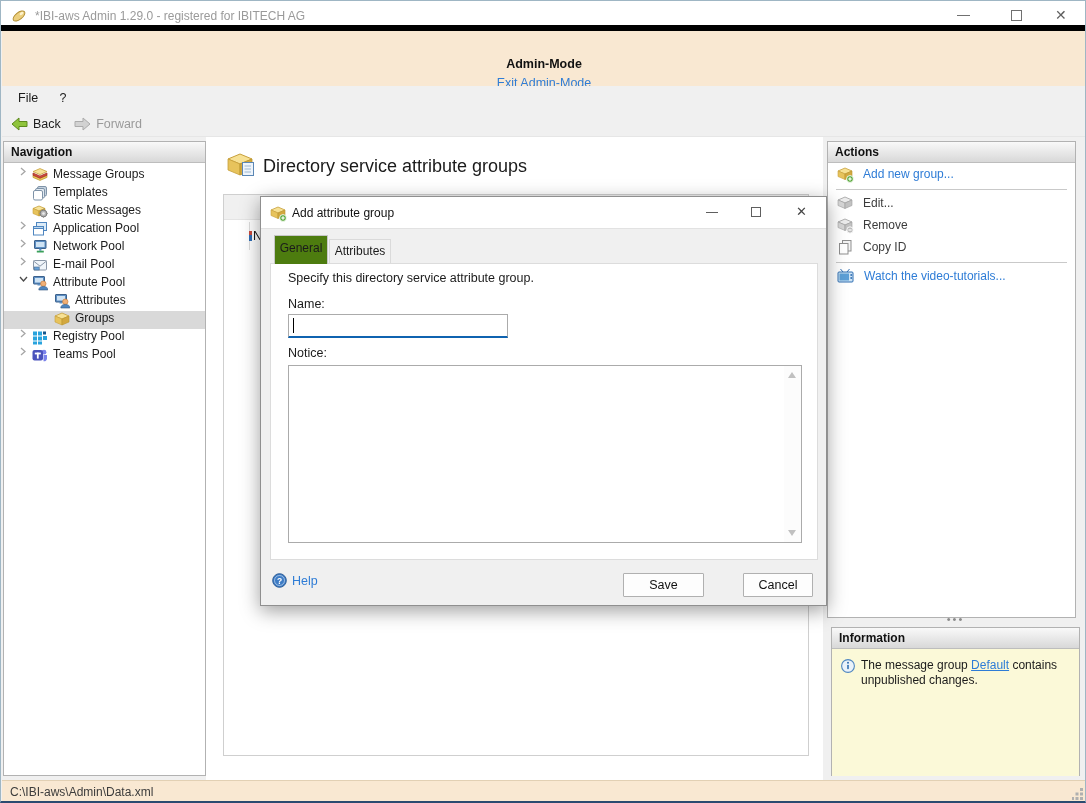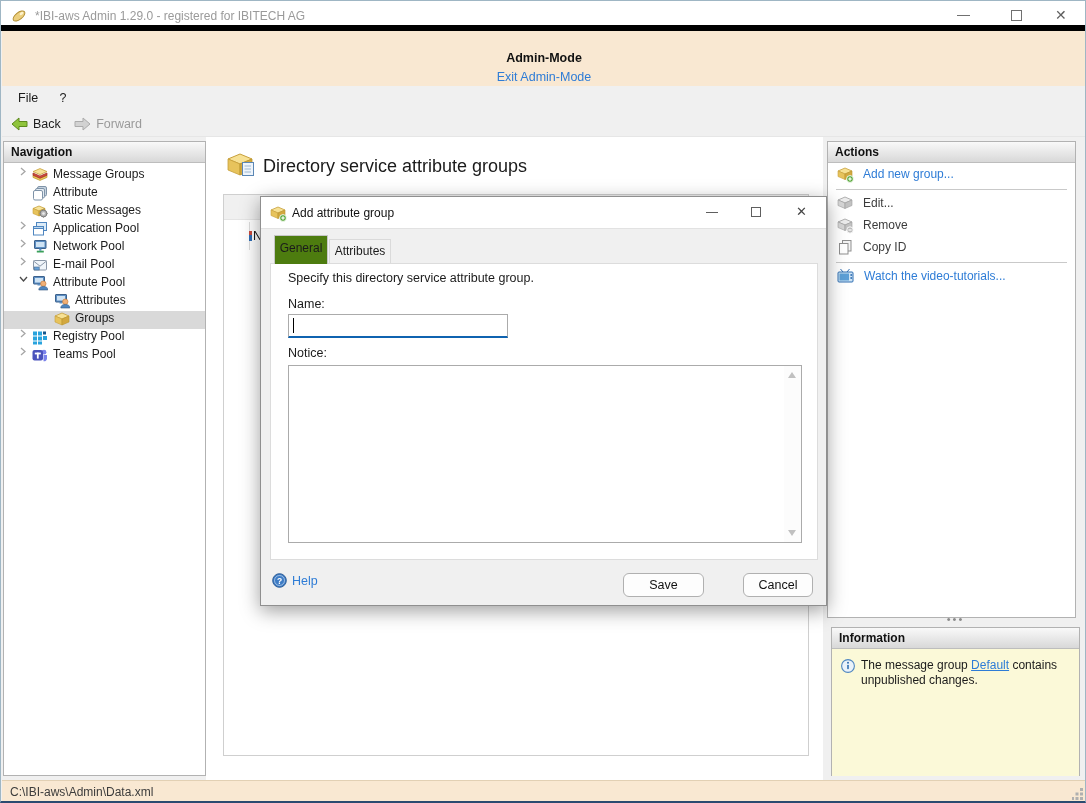--- a/index.html
+++ b/index.html
@@ -12,21 +12,21 @@
   #titlebar { position:absolute; left:0; top:0; width:100%; height:30px; background:#ffffff; border-bottom:6px solid #000000; }
   #app-icon { position:absolute; left:10px; top:7px; }
   #window-title { position:absolute; left:34px; top:8px; color:#9a9a9a; font-size:12px; white-space:nowrap; }
   .wbtn { position:absolute; color:#707070; cursor:default; }
   #btn-min  { left:956px; top:14px; width:13px; border-top:1px solid #707070; height:0; }
   #btn-max  { left:1010px; top:9px; width:11px; height:11px; border:1px solid #707070; }
   #btn-close{ left:1054px; top:6px; font-size:14px; color:#5f5f5f; }
 
   
   #banner { position:absolute; left:1px; top:30px; width:1084px; height:55px; background:#f9e8d2; text-align:center; }
-  #banner-title { padding-top:20px; font-weight:bold; font-size:12.5px; color:#111; }
+  #banner-title { padding-top:26px; font-weight:bold; font-size:12.5px; color:#111; }
   #banner-exit { margin-top:5px; color:#2e7cd6; font-size:12.5px; cursor:pointer; display:inline-block; }
 
   
   #menubar { position:absolute; left:1px; top:85px; width:1084px; height:25px; background:#f0f0f0; }
   .menu-item { display:inline-block; padding:5px 9px; font-size:12.5px; }
   #menu-file { margin-left:7px; }
   #toolbar { position:absolute; left:1px; top:110px; width:1084px; height:26px; background:#f0f0f0; border-bottom:1px solid #e6e6e6; }
   .tool-btn { display:inline-flex; align-items:center; gap:5px; height:24px; padding:0 5px; margin-top:1px; font-size:12.5px; }
   #btn-back { margin-left:4px; }
   #btn-forward span { color:#9a9a9a; }
@@ -104,21 +104,21 @@
   #notice-wrap { position:absolute; left:17px; top:101px; width:514px; height:178px; border:1px solid #ababab; background:#fff; }
   #notice-input { position:absolute; left:0; top:0; width:495px; height:176px; border:none; resize:none; outline:none;
                   font-family:"Liberation Sans",sans-serif; font-size:12.5px; padding:3px 5px; }
   #notice-scrollbar { position:absolute; right:0; top:0; width:17px; height:176px; background:#fcfcfc; }
   .sb-arrow { position:absolute; left:4px; width:0; height:0; border-left:4.5px solid transparent; border-right:4.5px solid transparent; }
   #sb-up { top:6px; border-bottom:6px solid #c0c0c0; }
   #sb-down { bottom:6px; border-top:6px solid #c0c0c0; }
 
   #dlg-help { position:absolute; left:11px; top:376px; display:flex; align-items:center; gap:5px; cursor:pointer; }
   #dlg-help span { color:#2e7cd6; font-size:12.5px; }
-  .dlg-btn { position:absolute; top:376px; height:24px; background:#fdfdfd; border:1px solid #b0b0b0; border-radius:6px;
+  .dlg-btn { position:absolute; top:376px; height:24px; background:#fdfdfd; border:1px solid #b0b0b0; border-radius:1px;
              font-family:"Liberation Sans",sans-serif; font-size:12.5px; color:#111; }
   #btn-save { left:362px; width:81px; }
   #btn-cancel { left:482px; width:70px; }
   svg { display:block; }
 </style>
 </head>
 <body>
 
 <div id="window">
 
@@ -186,21 +186,21 @@
 
       <div class="tree-row">
         <span class="chev"></span>
         <span class="ticon">
           <svg width="16" height="16" viewBox="0 0 16 16">
             <rect x="5.5" y="1.5" width="9" height="9.5" rx="1.5" fill="#c5d2df" stroke="#7f93a8"></rect>
             <rect x="3.5" y="3.5" width="9" height="9.5" rx="1.5" fill="#e2eaf1" stroke="#7f93a8"></rect>
             <rect x="1.5" y="5.5" width="9" height="9.5" rx="1.5" fill="#ffffff" stroke="#7f93a8"></rect>
           </svg>
         </span>
-        <span class="tlabel">Attribute</span>
+        <span class="tlabel">Templates</span>
       </div>
 
       <div class="tree-row">
         <span class="chev"></span>
         <span class="ticon">
           <svg width="16" height="16" viewBox="0 0 16 16">
             <polygon points="1,5.5 7,3 13,5.5 7,8" fill="#f7e39a" stroke="#c79f3a" stroke-width="0.8"></polygon>
             <polygon points="1,5.5 1,10.5 7,13 7,8" fill="#e7c35c" stroke="#c79f3a" stroke-width="0.6"></polygon>
             <polygon points="13,5.5 13,10.5 7,13 7,8" fill="#d3a83f" stroke="#b9952e" stroke-width="0.6"></polygon>
             <circle cx="11.5" cy="10.5" r="3.4" fill="#b5b5b5" stroke="#7d7d7d"></circle>

